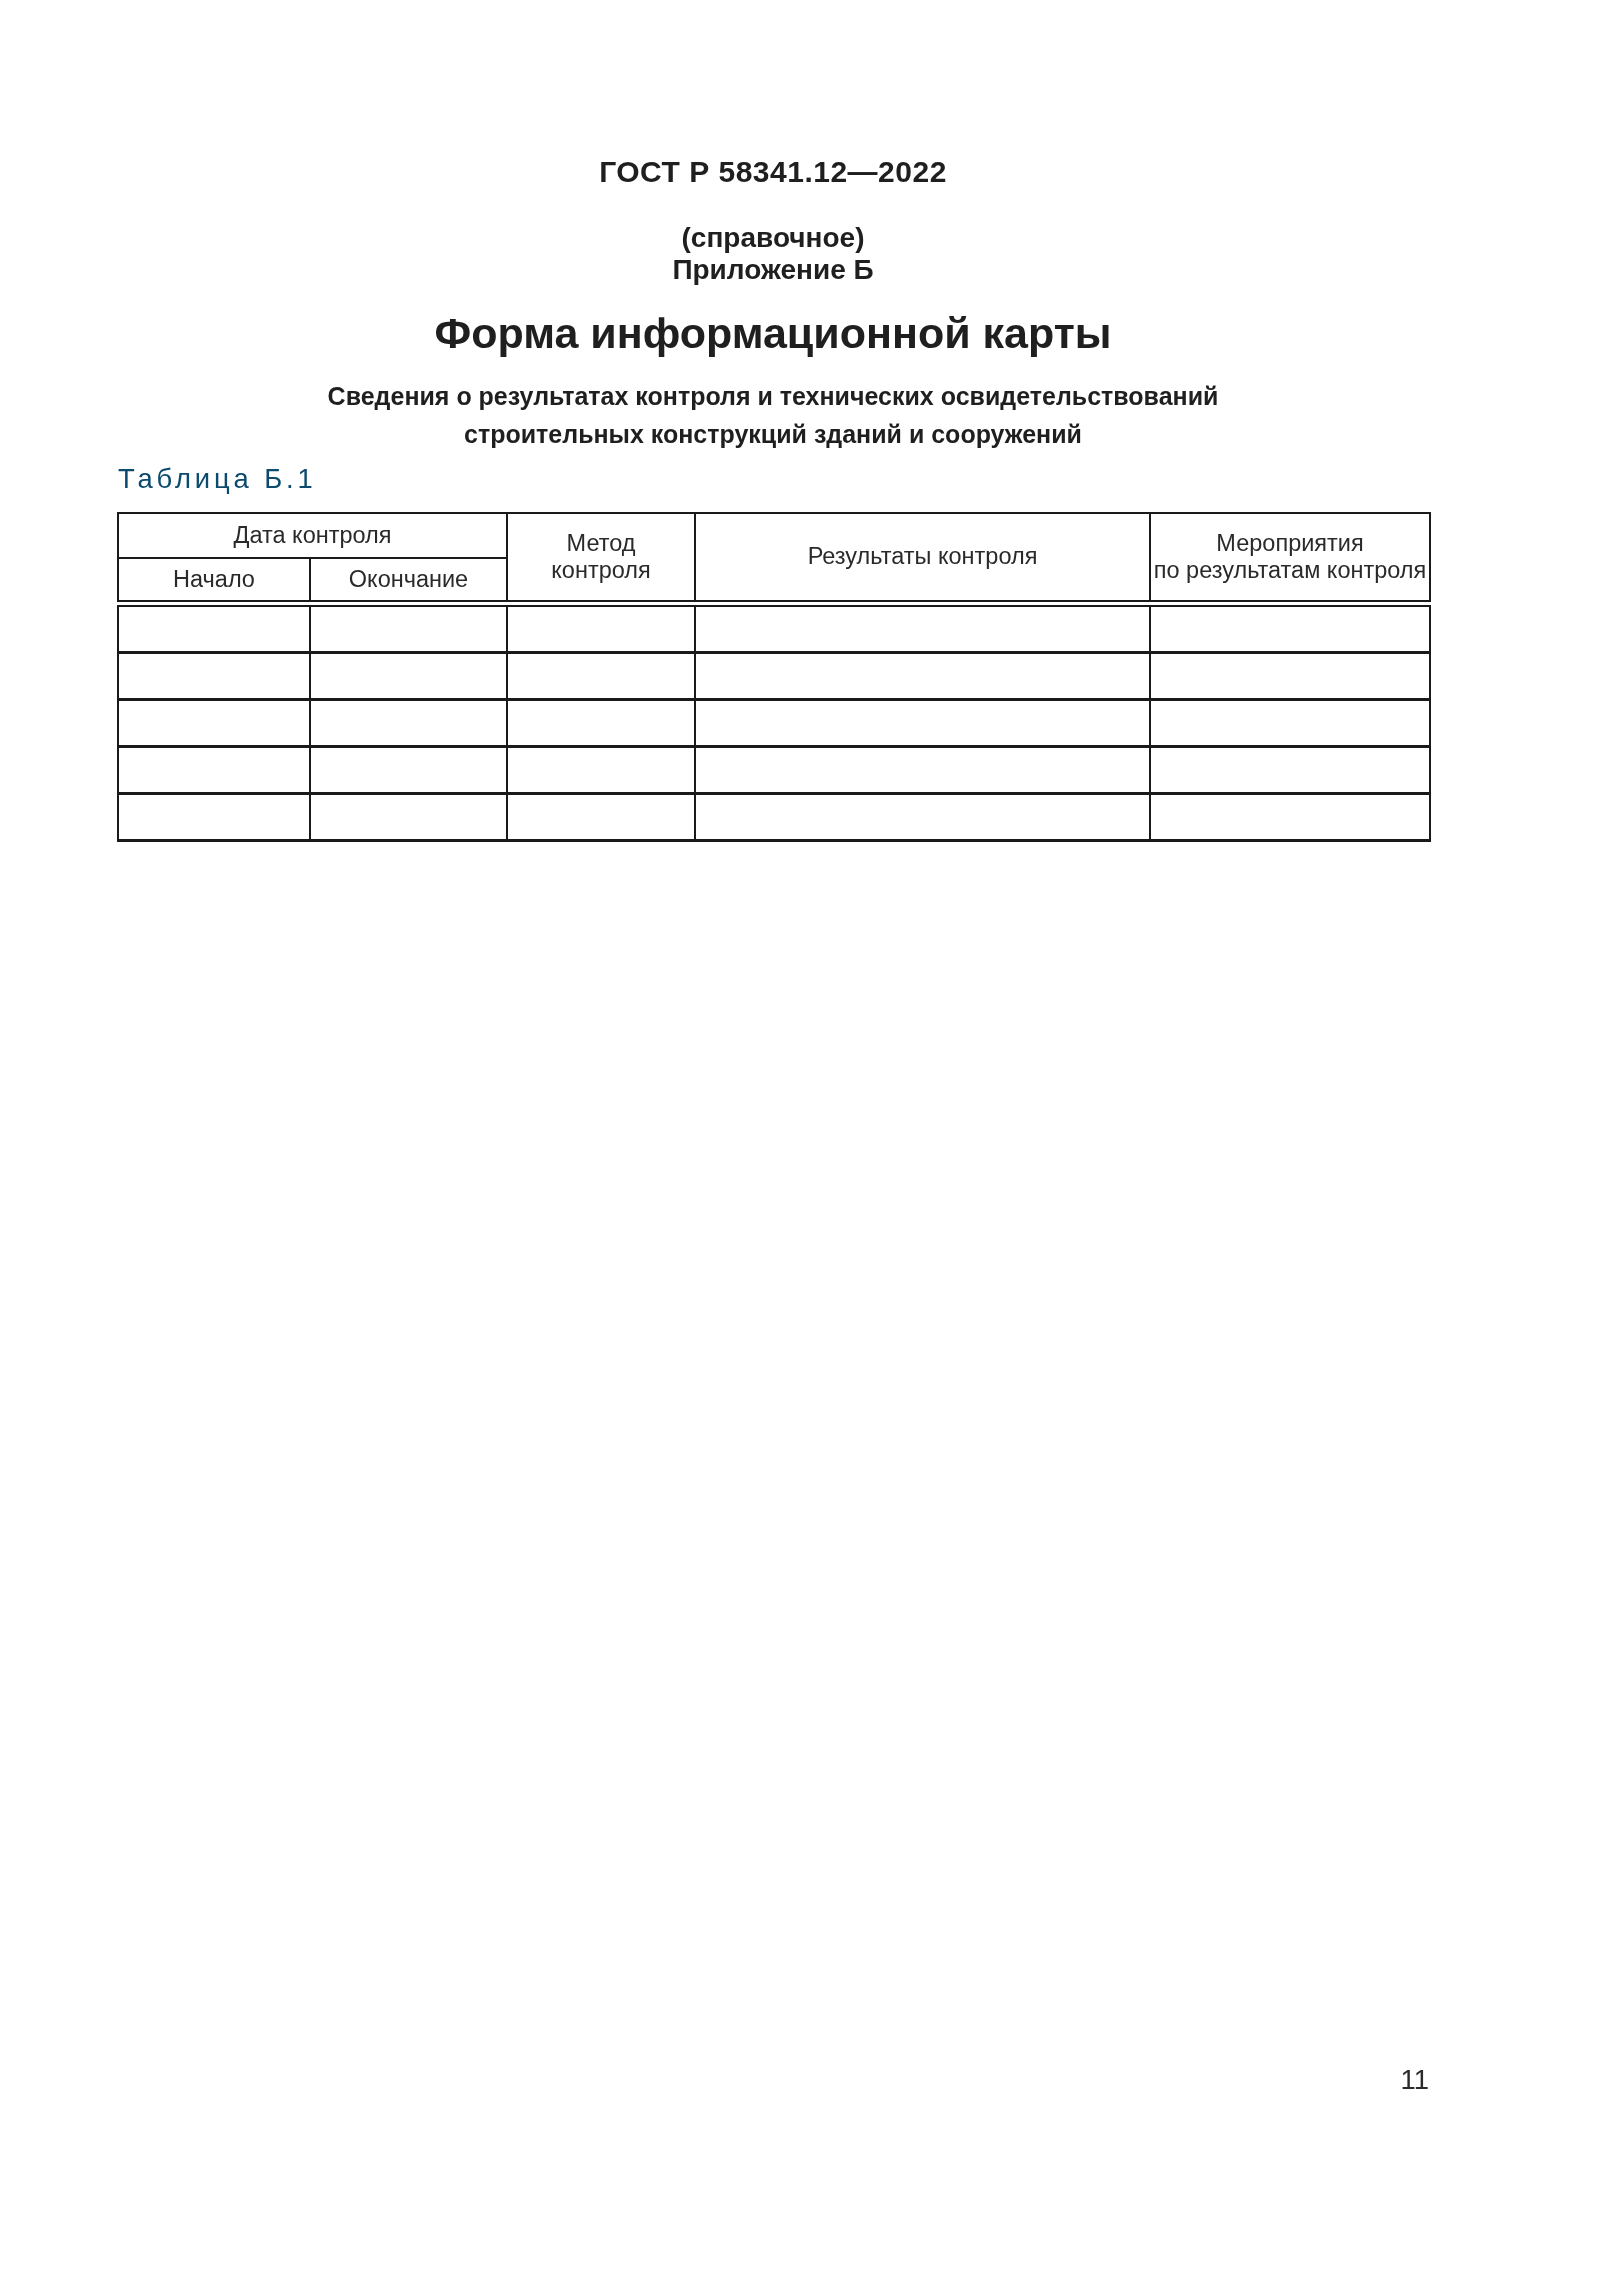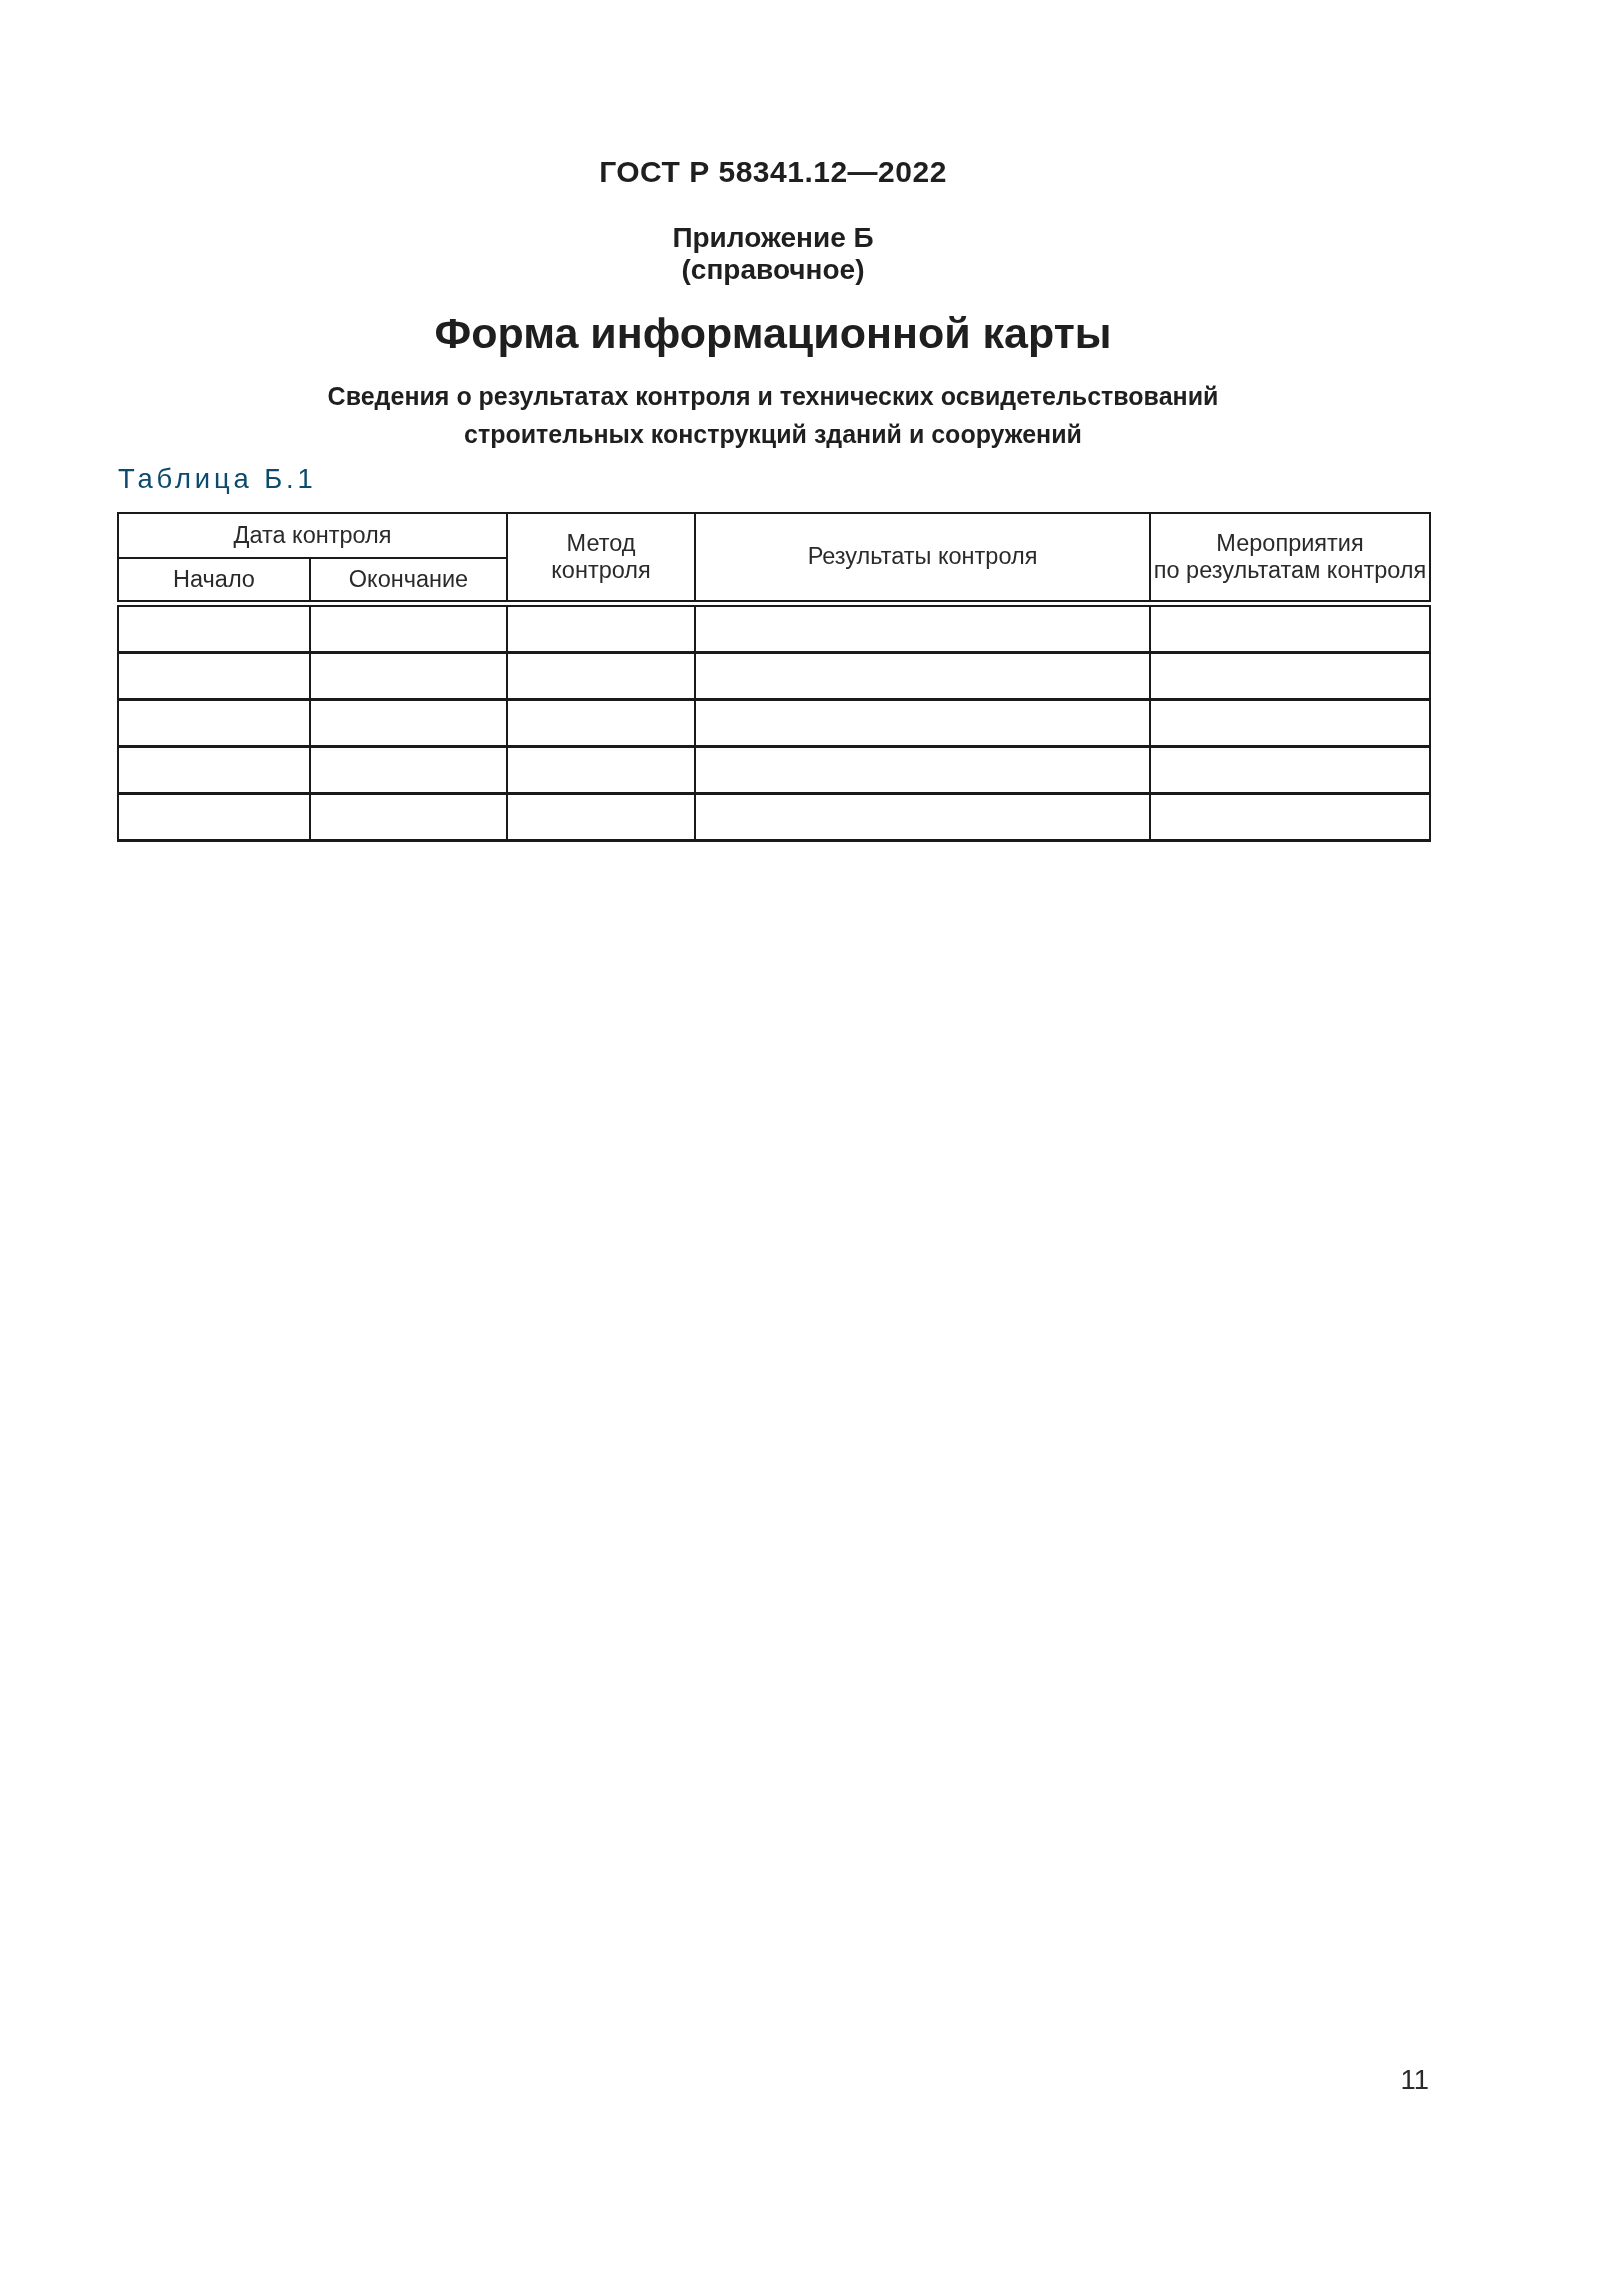--- a/index.html
+++ b/index.html
@@ -115,22 +115,22 @@
   }
 </style>
 </head>
 <body>
 
 <div class="page">
 
   <div class="gost-header">ГОСТ Р 58341.12—2022</div>
 
   <div class="appendix-block">
+    <div>(справочное)</div>
     <div>Приложение Б</div>
-    <div>(справочное)</div>
   </div>
 
   <div class="form-title">Форма информационной карты</div>
 
   <div class="doc-description">
     <span>Сведения о результатах контроля и технических освидетельствований</span><br>
     <span>строительных конструкций зданий и сооружений</span>
   </div>
 
   <div class="table-caption">Таблица Б.1</div>

